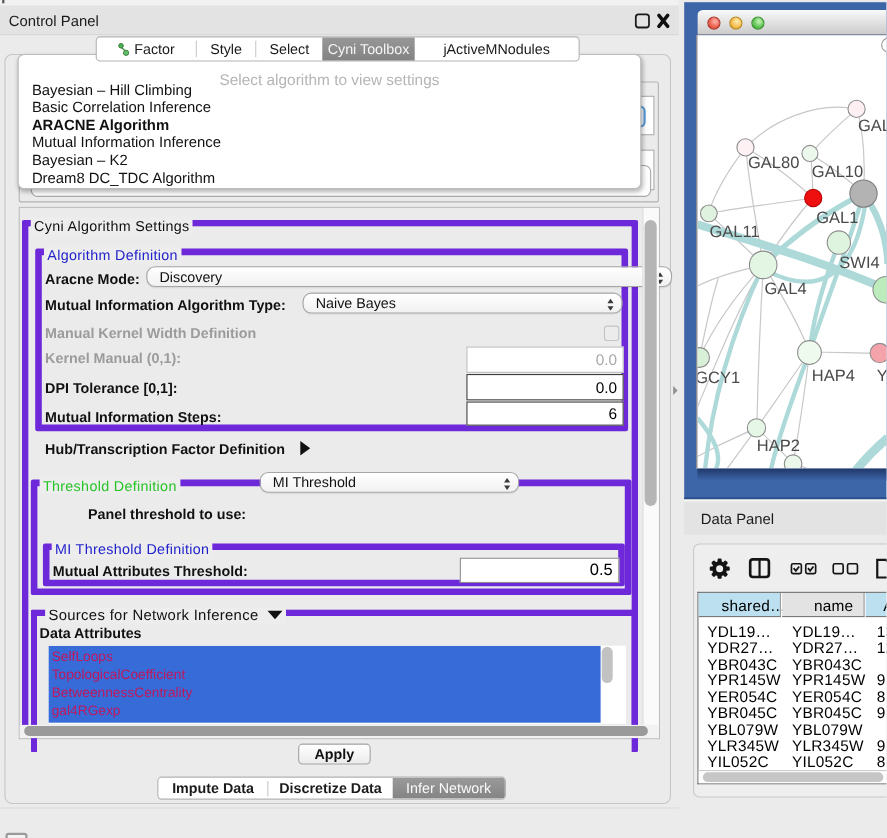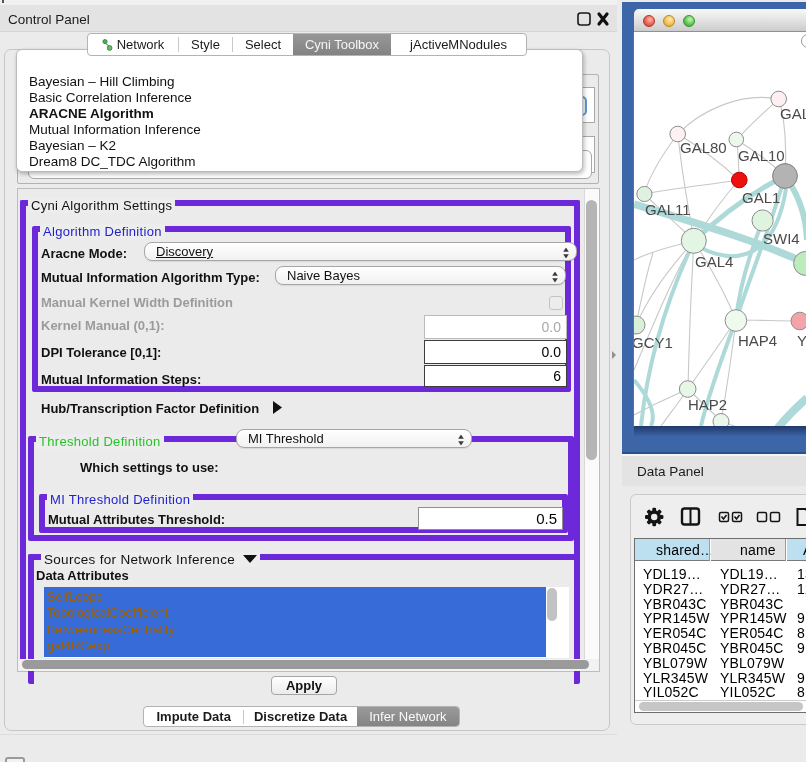--- a/index.html
+++ b/index.html
@@ -41,21 +41,21 @@
 <div class="abs" style="left:17px;top:188px;width:583px;height:484px;border:1px solid #bdbdbd;"></div>
 
 <div class="groupbox" style="left:20px;top:200px;width:560px;height:470px;border-bottom:none;">
   <span class="gtitle" style="color:#111;">Cyni Algorithm Settings</span>
 </div>
 
 <div class="groupbox" style="left:32px;top:226px;width:539px;height:166px;">
   <span class="gtitle" style="color:#2222cc;">Algorithm Definition</span>
 </div>
 <div class="abs lbl" style="left:41px;top:246px;">Aracne Mode:</div>
-<div class="combo" style="left:144px;top:242px;width:433px;height:19px;text-decoration:underline;">Discovery<span class="arr"><svg width="6" height="11" viewBox="0 0 6 11">
+<div class="combo" style="left:133px;top:242px;width:478px;height:19px;">Discovery<span class="arr"><svg width="6" height="11" viewBox="0 0 6 11">
         <path d="M3 0 L5.8 4.2 L0.2 4.2 Z" fill="#3a3a3a"></path>
         <path d="M3 11 L5.8 6.8 L0.2 6.8 Z" fill="#3a3a3a"></path>
       </svg></span></div>
 <div class="abs lbl" style="left:41px;top:270px;">Mutual Information Algorithm Type:</div>
 <div class="combo" style="left:275px;top:266px;width:291px;height:19px;">Naive Bayes<span class="arr"><svg width="6" height="11" viewBox="0 0 6 11">
         <path d="M3 0 L5.8 4.2 L0.2 4.2 Z" fill="#3a3a3a"></path>
         <path d="M3 11 L5.8 6.8 L0.2 6.8 Z" fill="#3a3a3a"></path>
       </svg></span></div>
 <div class="abs lbl gray" style="left:41px;top:295px;">Manual Kernel Width Definition</div>
 <div class="abs" style="left:549px;top:296px;width:14px;height:14px;background:#ececec;border:1px solid #c4c4c4;border-radius:3px;"></div>
@@ -67,40 +67,40 @@
 <div class="tfield" style="left:424px;top:365px;width:143px;height:22px;border:1.5px solid #3d3d3d;color:#000;">6</div>
 
 <div class="abs lbl" style="left:41px;top:401px;">Hub/Transcription Factor Definition</div>
 <svg class="abs" style="left:272px;top:401px;" width="11" height="13" viewBox="0 0 11 13">
     <path d="M1 0 L10 6.5 L1 13 Z" fill="#111"></path>
   </svg>
 
 <div class="groupbox" style="left:28px;top:436px;width:546px;height:105px;">
   <span class="gtitle" style="color:#27c427;">Threshold Definition</span>
 </div>
-<div class="abs lbl" style="left:80px;top:460px;">Which settings to use:</div>
+<div class="abs lbl" style="left:80px;top:460px;">Panel threshold to use:</div>
 <div class="combo" style="left:236px;top:429px;width:236px;height:19px;">MI Threshold<span class="arr"><svg width="6" height="11" viewBox="0 0 6 11">
         <path d="M3 0 L5.8 4.2 L0.2 4.2 Z" fill="#3a3a3a"></path>
         <path d="M3 11 L5.8 6.8 L0.2 6.8 Z" fill="#3a3a3a"></path>
       </svg></span></div>
 <div class="groupbox" style="left:39px;top:494px;width:529px;height:39px;">
   <span class="gtitle" style="color:#2222cc;">MI Threshold Definition</span>
 </div>
 <div class="abs lbl" style="left:48px;top:512px;">Mutual Attributes Threshold:</div>
 <div class="tfield" style="left:418px;top:507px;width:145px;height:23px;border:1px solid #8e8e8e;color:#000;font-size:15px;">0.5</div>
 
 <div class="groupbox" style="left:28px;top:554px;width:552px;height:130px;border-bottom:none;">
   <span class="gtitle" style="color:#111;font-weight:normal;font-size:13.5px;left:7px;">Sources for Network Inference&nbsp; <svg width="14" height="8" viewBox="0 0 14 8" style="vertical-align:1px;">
         <path d="M0 0 L14 0 L7 8 Z" fill="#111"></path>
       </svg></span>
 </div>
 <div class="abs lbl" style="left:36px;top:568px;">Data Attributes</div>
 <div class="abs" style="left:44px;top:587px;width:525px;height:71px;background:#fff;overflow:hidden;">
   <div style="position:absolute;left:0;top:0;width:502px;height:70px;background:#376cd8;"></div>
-  <div style="position:absolute;left:3px;top:2px;color:#a16207;font-size:12.5px;line-height:16.4px;">SelfLoops<br>TopologicalCoefficient<br>BetweennessCentrality<br>gal4RGexp</div>
+  <div style="position:absolute;left:3px;top:2px;color:#be185d;font-size:12.5px;line-height:16.4px;">SelfLoops<br>TopologicalCoefficient<br>BetweennessCentrality<br>gal4RGexp</div>
   <div style="position:absolute;left:503px;top:1px;width:10px;height:33px;background:#c2c2c2;border-radius:5px;"></div>
 </div>
 
 <div class="abs" style="left:584px;top:189px;width:15px;height:482px;background:#fafafa;border-left:1px solid #d8d8d8;"></div>
 <div class="abs" style="left:586px;top:200px;width:11px;height:260px;background:#b5b5b5;border-radius:6px;"></div>
 
 <div class="abs" style="left:18px;top:659px;width:581px;height:12px;background:#f2f2f2;"></div>
 <div class="abs" style="left:22px;top:660px;width:567px;height:9px;background:#9a9a9a;border-radius:4.5px;"></div>
 
 <div class="abs" style="left:271px;top:676px;width:66px;height:19px;background:linear-gradient(#ffffff,#ebebeb);border:1px solid #a5a5a5;border-radius:4px;display:flex;align-items:center;justify-content:center;font-size:13px;font-weight:bold;color:#111;">Apply</div>
@@ -111,44 +111,45 @@
   <div style="width:113px;text-align:center;">Discretize Data</div>
   <div style="width:103px;height:19px;background:linear-gradient(#9a9a9a,#848484);color:#fafafa;display:flex;align-items:center;justify-content:center;font-weight:normal;">Infer Network</div>
 </div>
 
 <svg class="abs" style="left:611px;top:351px;" width="6" height="8" viewBox="0 0 6 8">
     <path d="M1 0 L5 4 L1 8 Z" fill="#909090"></path>
   </svg>
 <div class="abs" style="left:5px;top:757px;width:20px;height:10px;background:#f2f2f2;border:2px solid #9a9a9a;border-radius:3px;"></div>
 
 <div class="abs" style="left:16px;top:49px;width:567px;height:123px;background:#fff;border:1px solid #bcbcbc;border-radius:6px;box-shadow:1px 2px 4px rgba(0,0,0,0.28);z-index:50;">
+  <div style="position:absolute;top:14px;width:100%;text-align:center;font-size:14px;color:#b5b5b5;">Select algorithm to view settings</div>
   <div style="position:absolute;left:1px;top:24px;font-size:13.5px;color:#111;line-height:16px;padding-left:11px;">
     Bayesian – Hill Climbing<br>
     Basic Correlation Inference<br>
     <b>ARACNE Algorithm</b><br>
     Mutual Information Inference<br>
     Bayesian – K2<br>
     Dream8 DC_TDC Algorithm
   </div>
 </div>
 
 <div class="abs" style="left:87px;top:33px;width:440px;height:23px;background:#ffffff;border:1px solid #b3b3b3;border-radius:4px;overflow:hidden;display:flex;align-items:center;font-size:13px;color:#1a1a1a;z-index:100;">
   <div style="width:90px;display:flex;align-items:center;justify-content:center;gap:4px;">
     <svg width="11" height="12" viewBox="0 0 11 12">
         <circle cx="3" cy="2.6" r="2.1" fill="#4caf50" stroke="#2e7d32" stroke-width="0.8"></circle>
         <circle cx="7.6" cy="9" r="2.4" fill="#66bb6a" stroke="#2e7d32" stroke-width="0.8"></circle>
         <path d="M3.6 4.4 L6.8 7" stroke="#2e7d32" stroke-width="1"></path>
       </svg>
-    <span>Network</span>
+    <span>Factor</span>
   </div>
   <div style="width:1px;height:15px;background:#c9c9c9;"></div>
   <div style="width:53px;text-align:center;">Style</div>
   <div style="width:1px;height:15px;background:#c9c9c9;"></div>
   <div style="width:60px;text-align:center;">Select</div>
-  <div style="width:98px;height:23px;background:linear-gradient(#989898,#828282);color:#f5f5f5;display:flex;align-items:center;justify-content:center;">Cyni Toolbox</div>
+  <div style="width:84px;height:23px;background:linear-gradient(#989898,#828282);color:#f5f5f5;display:flex;align-items:center;justify-content:center;">Cyni Toolbox</div>
   <div style="flex:1;text-align:center;">jActiveMNodules</div>
 </div>
 
 <div class="abs" style="left:622px;top:2px;width:184px;height:452px;background:#3d66a9;"></div>
 <div class="abs" style="left:634px;top:9px;width:172px;height:23px;background:linear-gradient(#f9f9f9,#cccccc);border-bottom:1px solid #919191;border-radius:5px 0 0 0;"></div>
 <div class="abs" style="left:643px;top:15px;width:12px;height:12px;border-radius:50%;background:radial-gradient(circle at 6px 3.5px,#fba79c 10%,#ec6253 55%,#c43527);border:1px solid #ad3427;"></div>
 <div class="abs" style="left:663px;top:15px;width:12px;height:12px;border-radius:50%;background:radial-gradient(circle at 6px 3.5px,#fde4a2 10%,#f5bf4f 55%,#d0951f);border:1px solid #b8891f;"></div>
 <div class="abs" style="left:682.5px;top:15px;width:12px;height:12px;border-radius:50%;background:radial-gradient(circle at 6px 3.5px,#b8eda9 10%,#61c555 55%,#38942c);border:1px solid #379230;"></div>
 
 <div class="abs" style="left:633px;top:32px;width:173px;height:394px;background:#fff;border-left:1px solid #6f6f6f;overflow:hidden;">

